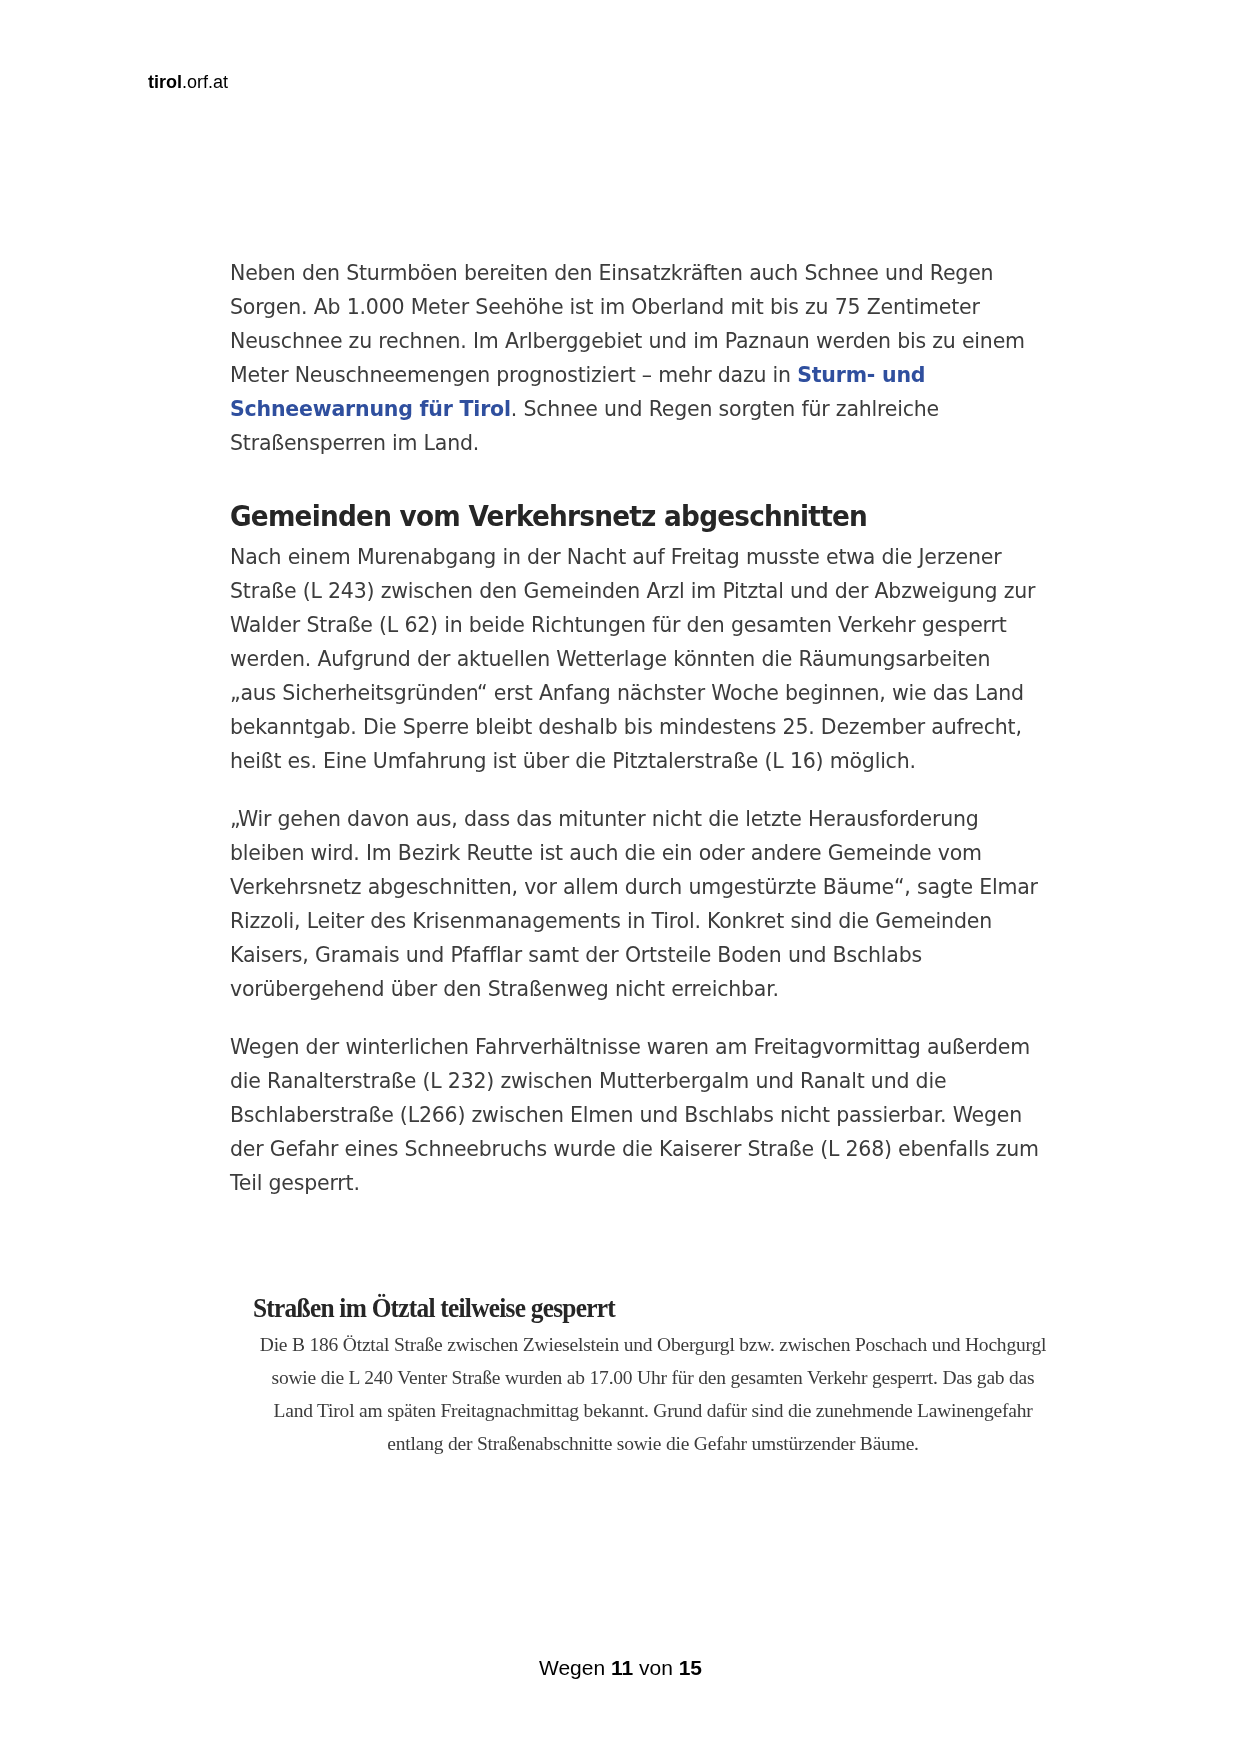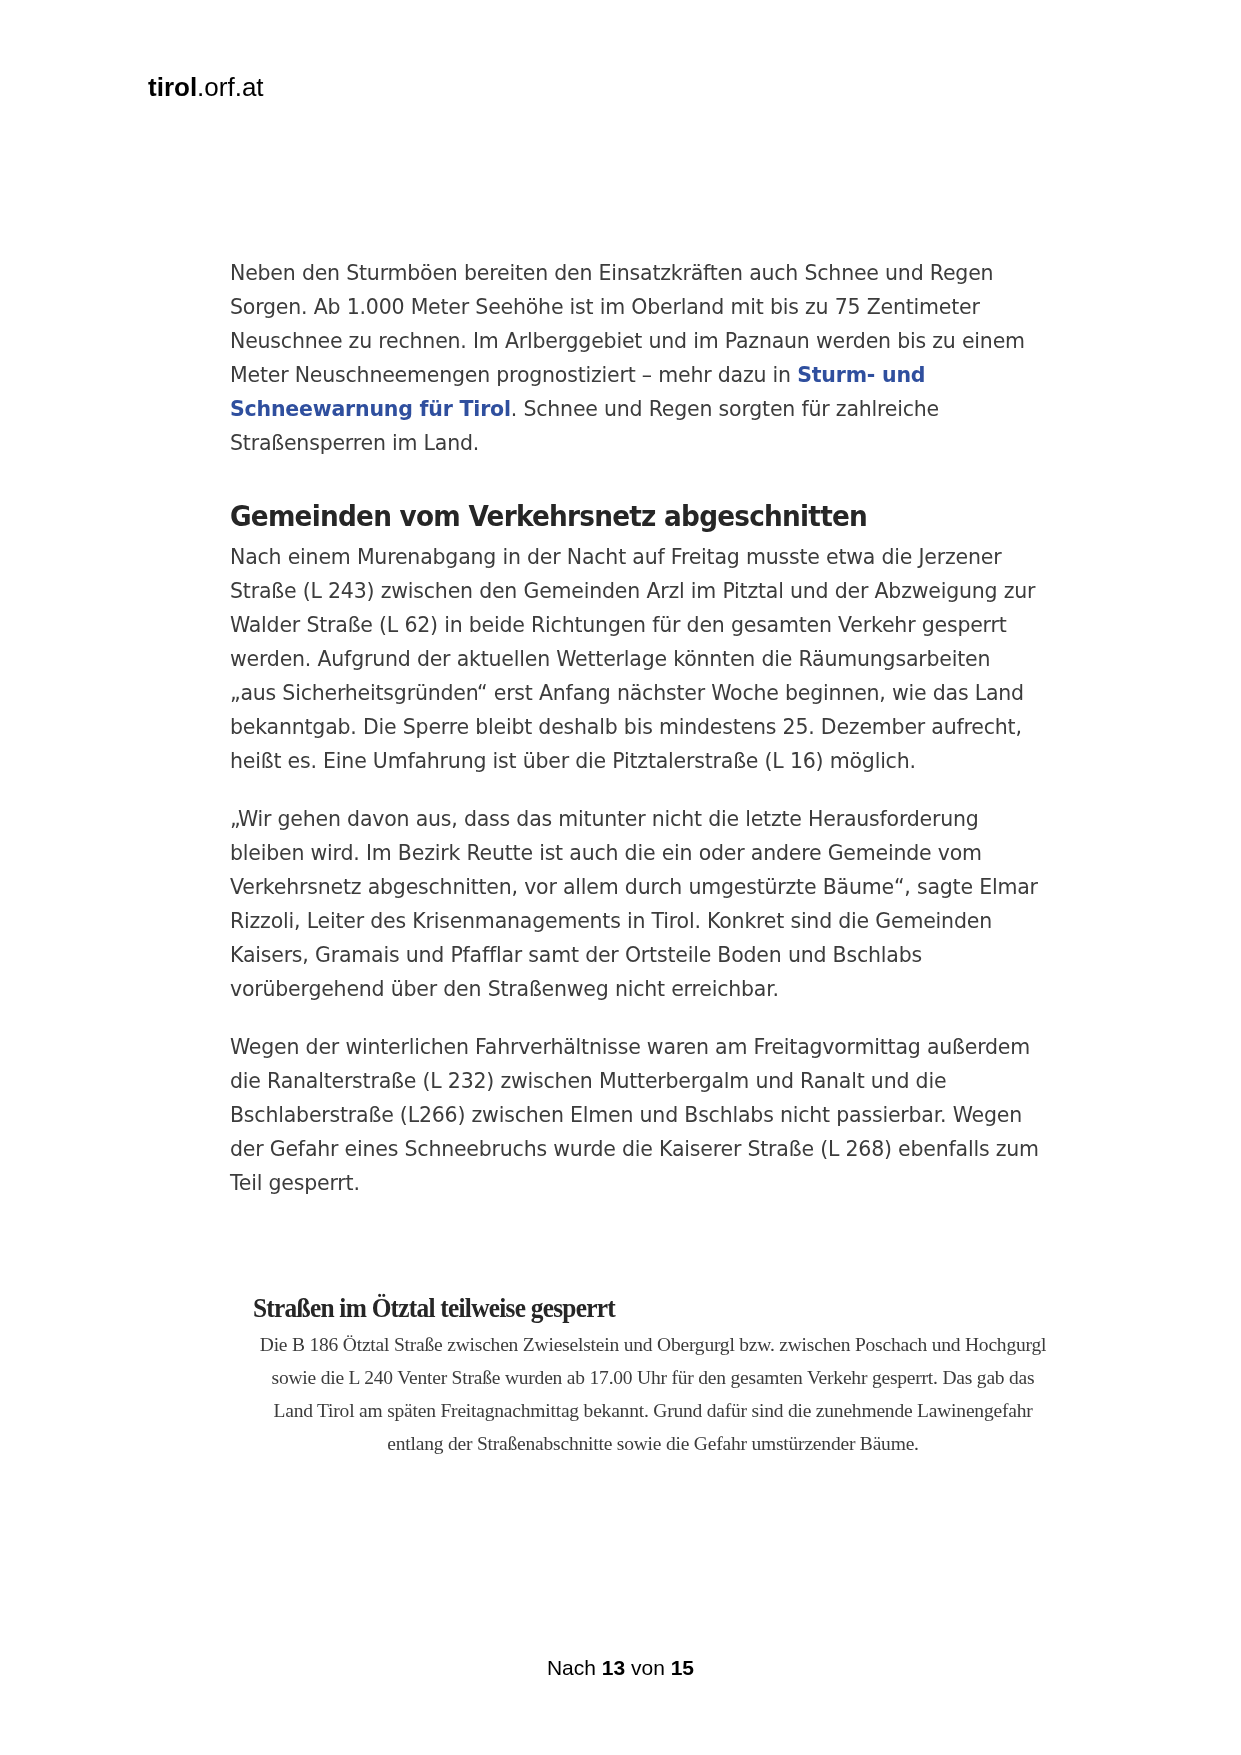--- a/index.html
+++ b/index.html
@@ -1,19 +1,19 @@
 <!DOCTYPE html>
 <html><head>
   <meta charset="utf-8">
   <style>
     html, body { margin: 0; padding: 0; background: #ffffff; }
     body { width: 1241px; height: 1755px; position: relative; overflow: hidden; }
     .site-header {
       position: absolute; left: 148px; top: 72px;
-      font-family: "Liberation Sans", sans-serif; font-size: 26px; color: #000;
+      font-family: "Liberation Sans", sans-serif; font-size: 18px; color: #000;
     }
     .site-header b { font-weight: bold; }
     .article {
       position: absolute; left: 230px; top: 256px; width: 810px;
       font-family: "DejaVu Sans", sans-serif; color: #3c3c3c;
       font-size: 20.5px; line-height: 34px; letter-spacing: -0.2px;
     }
     .article p { margin: 0; }
     .article p + p { margin-top: 24px; }
     .article .link { color: #2f4f9e; font-weight: bold; text-decoration: none; }
@@ -54,14 +54,14 @@
   <p>„Wir gehen davon aus, dass das mitunter nicht die letzte Herausforderung bleiben wird. Im Bezirk Reutte ist auch die ein oder andere Gemeinde vom Verkehrsnetz abgeschnitten, vor allem durch umgestürzte Bäume“, sagte Elmar Rizzoli, Leiter des Krisenmanagements in Tirol. Konkret sind die Gemeinden Kaisers, Gramais und Pfafflar samt der Ortsteile Boden und Bschlabs vorübergehend über den Straßenweg nicht erreichbar.</p>
   <p>Wegen der winterlichen Fahrverhältnisse waren am Freitagvormittag außerdem die Ranalterstraße (L 232) zwischen Mutterbergalm und Ranalt und die Bschlaberstraße (L266) zwischen Elmen und Bschlabs nicht passierbar. Wegen der Gefahr eines Schneebruchs wurde die Kaiserer Straße (L 268) ebenfalls zum Teil gesperrt.</p>
 </div>
 
 <div class="section2">
   <h2>Straßen im Ötztal teilweise gesperrt</h2>
   <p>Die B 186 Ötztal Straße zwischen Zwieselstein und Obergurgl bzw. zwischen Poschach und Hochgurgl sowie die L 240 Venter Straße wurden ab 17.00 Uhr für den gesamten Verkehr gesperrt. Das gab das Land Tirol am späten Freitagnachmittag bekannt. Grund dafür sind die zunehmende Lawinengefahr entlang der Straßenabschnitte sowie die Gefahr umstürzender Bäume.</p>
 </div>
 
 <div class="footer">
-  <span>Nach </span><b>13</b><span> von </span><b>15</b>
+  <span>Wegen </span><b>11</b><span> von </span><b>15</b>
 </div>
 
 </body></html>

